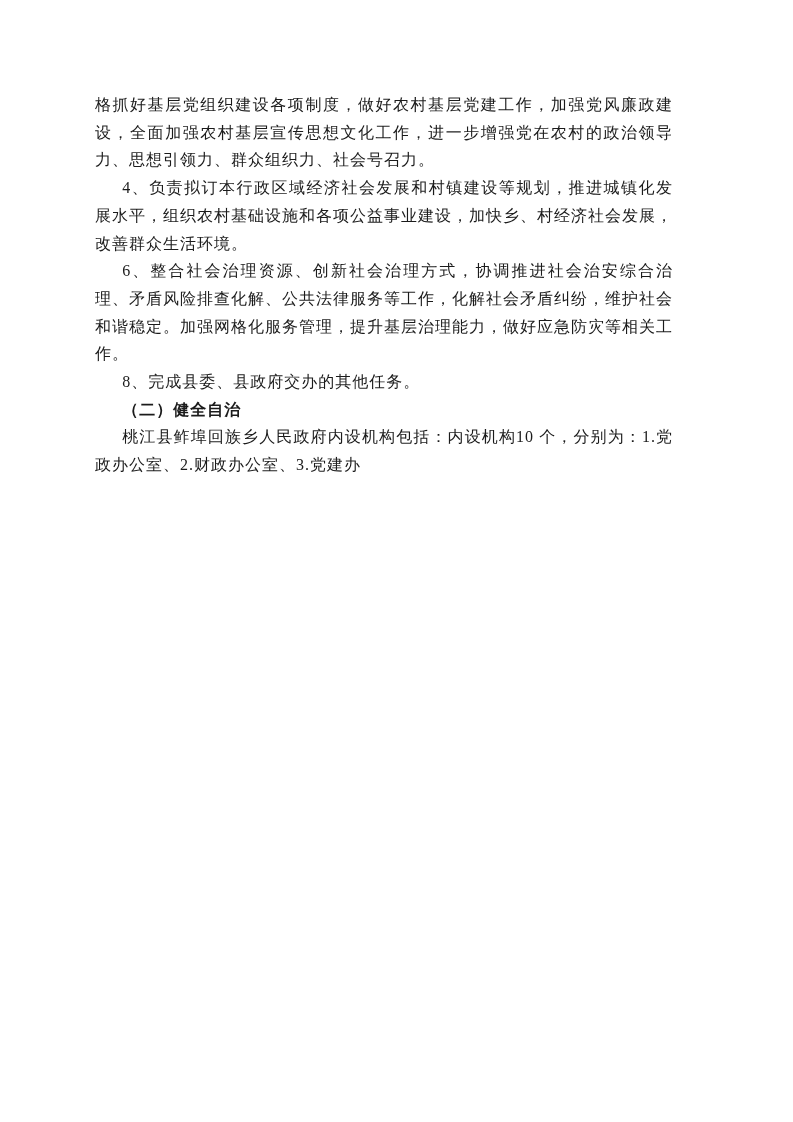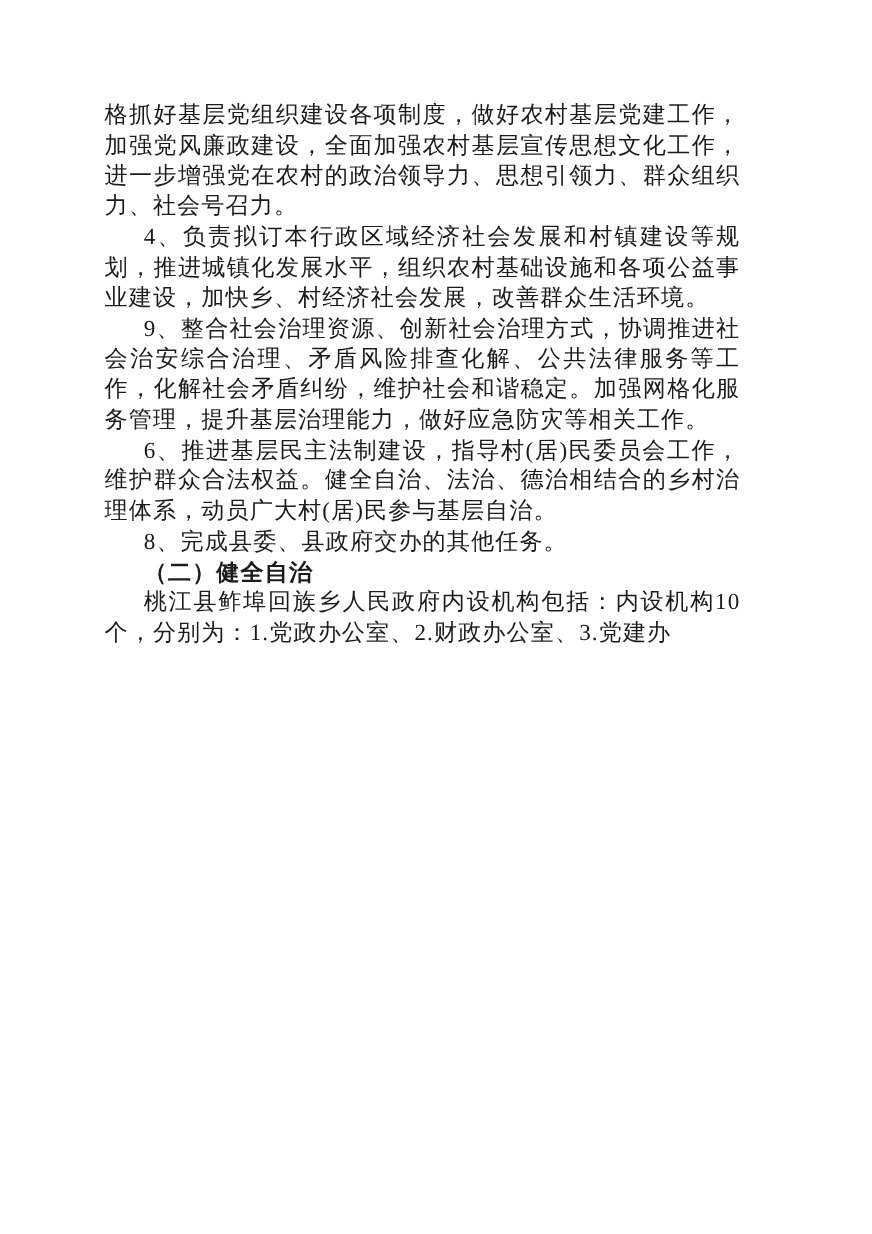--- a/index.html
+++ b/index.html
@@ -18,21 +18,21 @@
   }
   .doc-body {
     position: absolute;
     left: 95px;
     top: 91px;
     width: 578px;
   }
   .doc-body p {
     margin: 0;
     padding: 0;
-    font-size: 21px;
+    font-size: 16px;
     line-height: 27.7px;
     letter-spacing: 1px;
     text-align: justify;
     text-justify: inter-ideograph;
     word-break: break-all;
     font-family: Liberation Serif, serif;
   }
   .doc-body p.indent {
     text-indent: 1.7em;
   }
@@ -41,19 +41,18 @@
     text-indent: 1.7em;
   }
 </style>
 </head>
 <body>
 
 <div class="page">
   <div class="doc-body">
     <p class="continuation">格抓好基层党组织建设各项制度，做好农村基层党建工作，加强党风廉政建设，全面加强农村基层宣传思想文化工作，进一步增强党在农村的政治领导力、思想引领力、群众组织力、社会号召力。</p>
     <p class="indent">4、负责拟订本行政区域经济社会发展和村镇建设等规划，推进城镇化发展水平，组织农村基础设施和各项公益事业建设，加快乡、村经济社会发展，改善群众生活环境。</p>
-    <p class="indent">9、整合社会治理资源、创新社会治理方式，协调推进社会治安综合治理、矛盾风险排查化解、公共法律服务等工作，化解社会矛盾纠纷，维护社会和谐稳定。加强网格化服务管理，提升基层治理能力，做好应急防灾等相关工作。</p>
-    <p class="indent">6、推进基层民主法制建设，指导村(居)民委员会工作，维护群众合法权益。健全自治、法治、德治相结合的乡村治理体系，动员广大村(居)民参与基层自治。</p>
+    <p class="indent">6、整合社会治理资源、创新社会治理方式，协调推进社会治安综合治理、矛盾风险排查化解、公共法律服务等工作，化解社会矛盾纠纷，维护社会和谐稳定。加强网格化服务管理，提升基层治理能力，做好应急防灾等相关工作。</p>
     <p class="indent">8、完成县委、县政府交办的其他任务。</p>
     <p class="heading">（二）健全自治</p>
     <p class="indent">桃江县鲊埠回族乡人民政府内设机构包括：内设机构10 个，分别为：1.党政办公室、2.财政办公室、3.党建办</p>
   </div>
 </div>
 
 </body></html>

